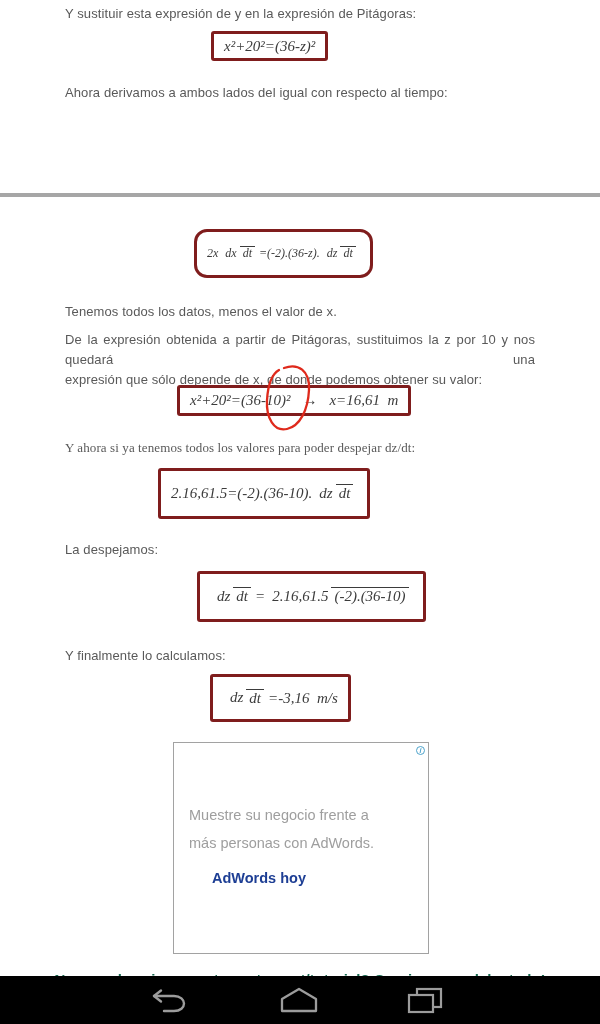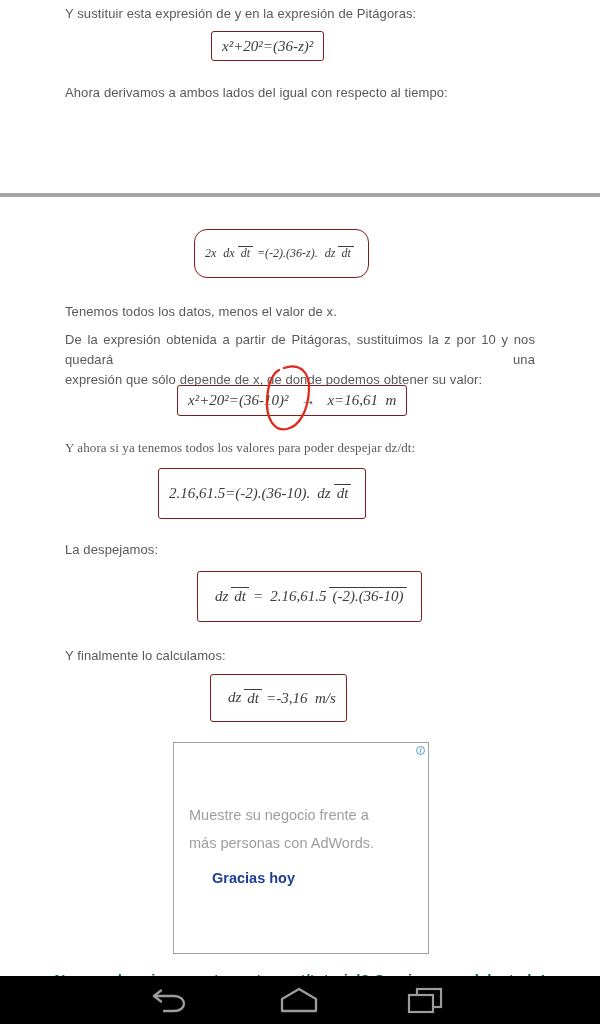--- a/index.html
+++ b/index.html
@@ -4,21 +4,21 @@
 <style>
   html,body{margin:0;padding:0;background:#888;}
   .screen{position:relative;width:600px;height:1024px;background:#ffffff;overflow:hidden;
           font-family:"Liberation Sans",sans-serif;}
   .para{position:absolute;left:65px;width:470px;font-size:13px;color:#595959;
         line-height:20px;letter-spacing:.1px;}
   .para.justify{text-align:justify;}
   .para.justify .jline{display:block;text-align:justify;text-align-last:justify;}
   .para.justify .jlast{display:block;text-align:left;text-align-last:left;}
   .divider{position:absolute;left:0;top:193px;width:600px;height:4px;background:#a6a6a6;}
-  .fbox{position:absolute;background:#fff;border:1px solid #7f1d1d;border-radius:3px;
+  .fbox{position:absolute;background:#fff;border:3px solid #7f1d1d;border-radius:3px;
         font-family:"Liberation Serif",serif;font-style:italic;color:#3b3b3b;
         display:flex;align-items:center;justify-content:center;white-space:pre;
         padding:0 10px;box-sizing:border-box;}
   .frac{display:inline-flex;flex-direction:row;align-items:center;
         vertical-align:middle;margin:0 4px;line-height:1.15;}
   .frac .den{border-top:1.4px solid #3b3b3b;}
   .frac .num,.frac .den{padding:0 3px;text-align:center;}
   .arrow{margin:0 12px;font-style:normal;}
   .annotation-svg{position:absolute;left:256px;top:362px;z-index:5;pointer-events:none;}
   .adbox{position:absolute;left:173px;top:742px;width:256px;height:212px;background:#fff;
@@ -91,21 +91,21 @@
   <div class="fbox" style="left:210px;top:674px;height:48px;font-size:15px;">
     <span class="frac"><span class="num">dz</span><span class="den">dt</span></span><span>=-3,16  m/s</span>
   </div>
 
   <div class="adbox">
     <div class="ad-info">
       <span class="circ">i</span>
     </div>
     <div class="ad-line" style="top:64px;text-align:center;">Muestre su negocio frente a</div>
     <div class="ad-line" style="top:92px;text-align:right;">más personas con AdWords.</div>
-    <a class="ad-cta" style="top:127px;" href="#">Gracias hoy</a>
+    <a class="ad-cta" style="top:127px;" href="#">AdWords hoy</a>
   </div>
 
   <div class="clipped-heading">Nos ayudas si compartes este post/tutorial? Gracias por adelantado!</div>
 
   <div class="navbar">
     <div class="nav-icon nav-back">
       <svg width="38" height="27" viewBox="0 0 38 27">
         <path d="M11 3.5 L4 9 L11 14.5" fill="none" stroke="#9c9c9c" stroke-width="2.4" stroke-linejoin="round" stroke-linecap="round"></path>
         <path d="M4 9 H24 C30.5 9 34 13 34 16.5 C34 20.5 30.5 24 24 24 H14" fill="none" stroke="#9c9c9c" stroke-width="2.4" stroke-linecap="round"></path>
       </svg>

